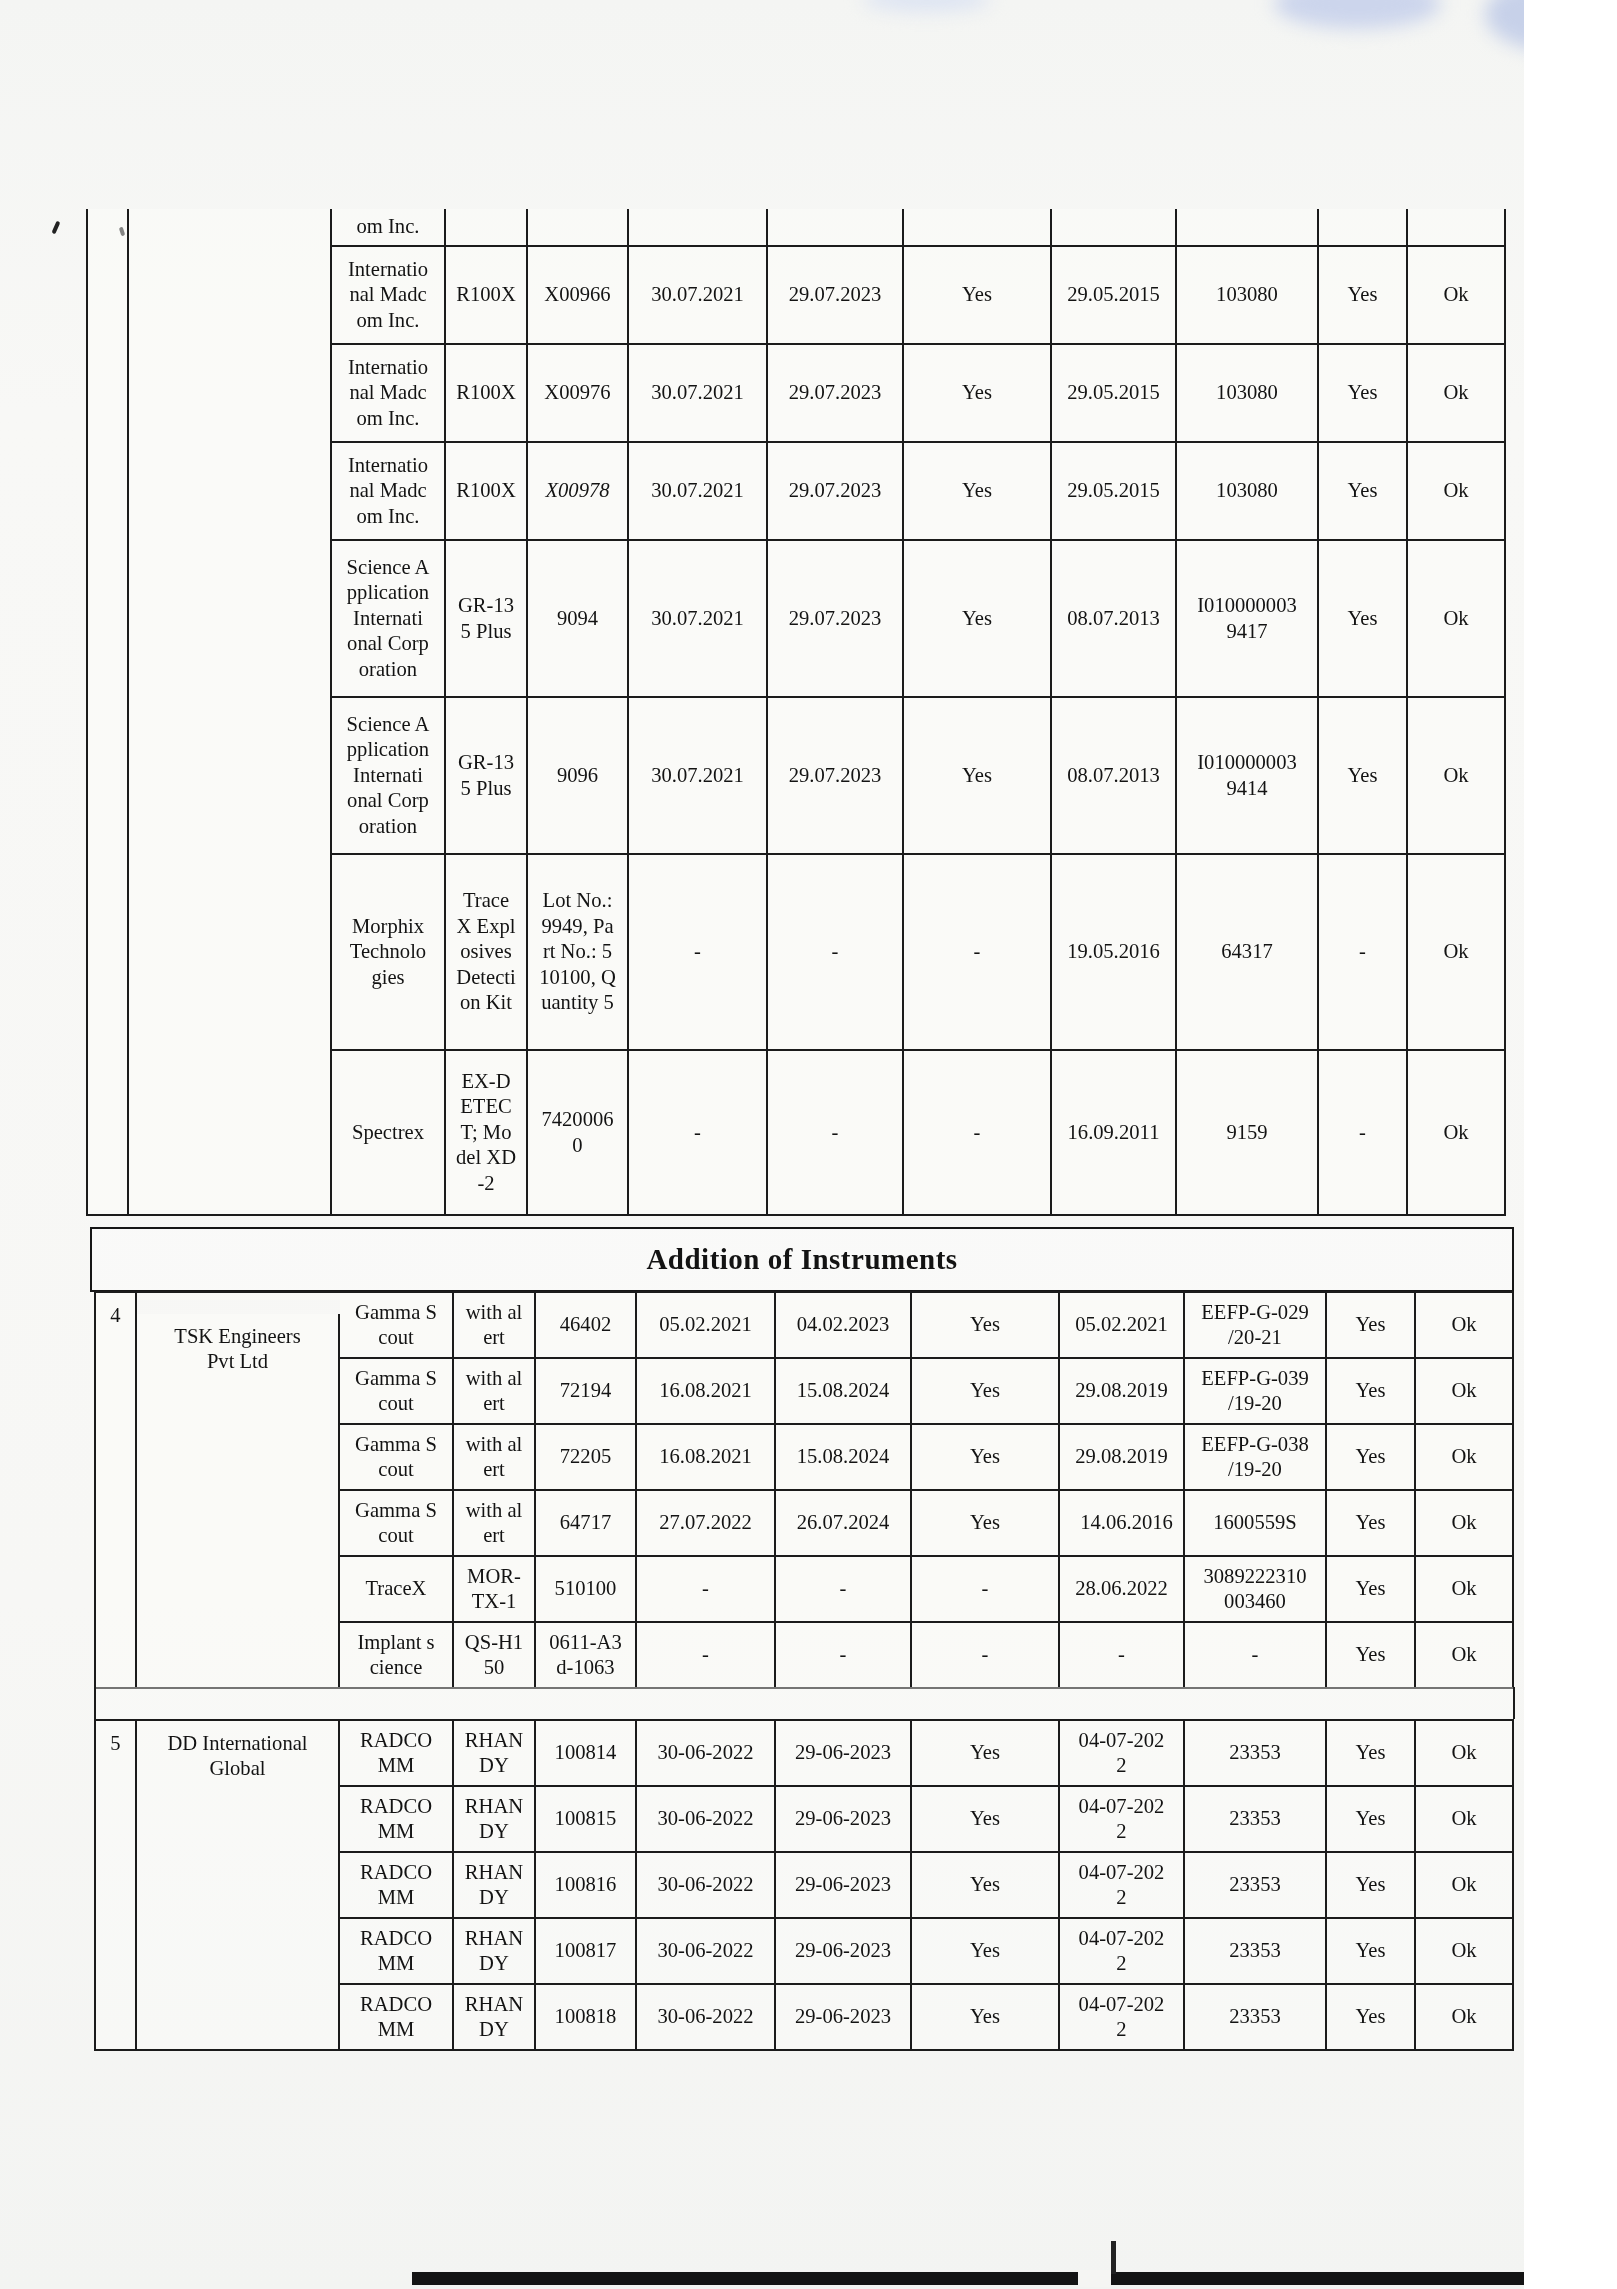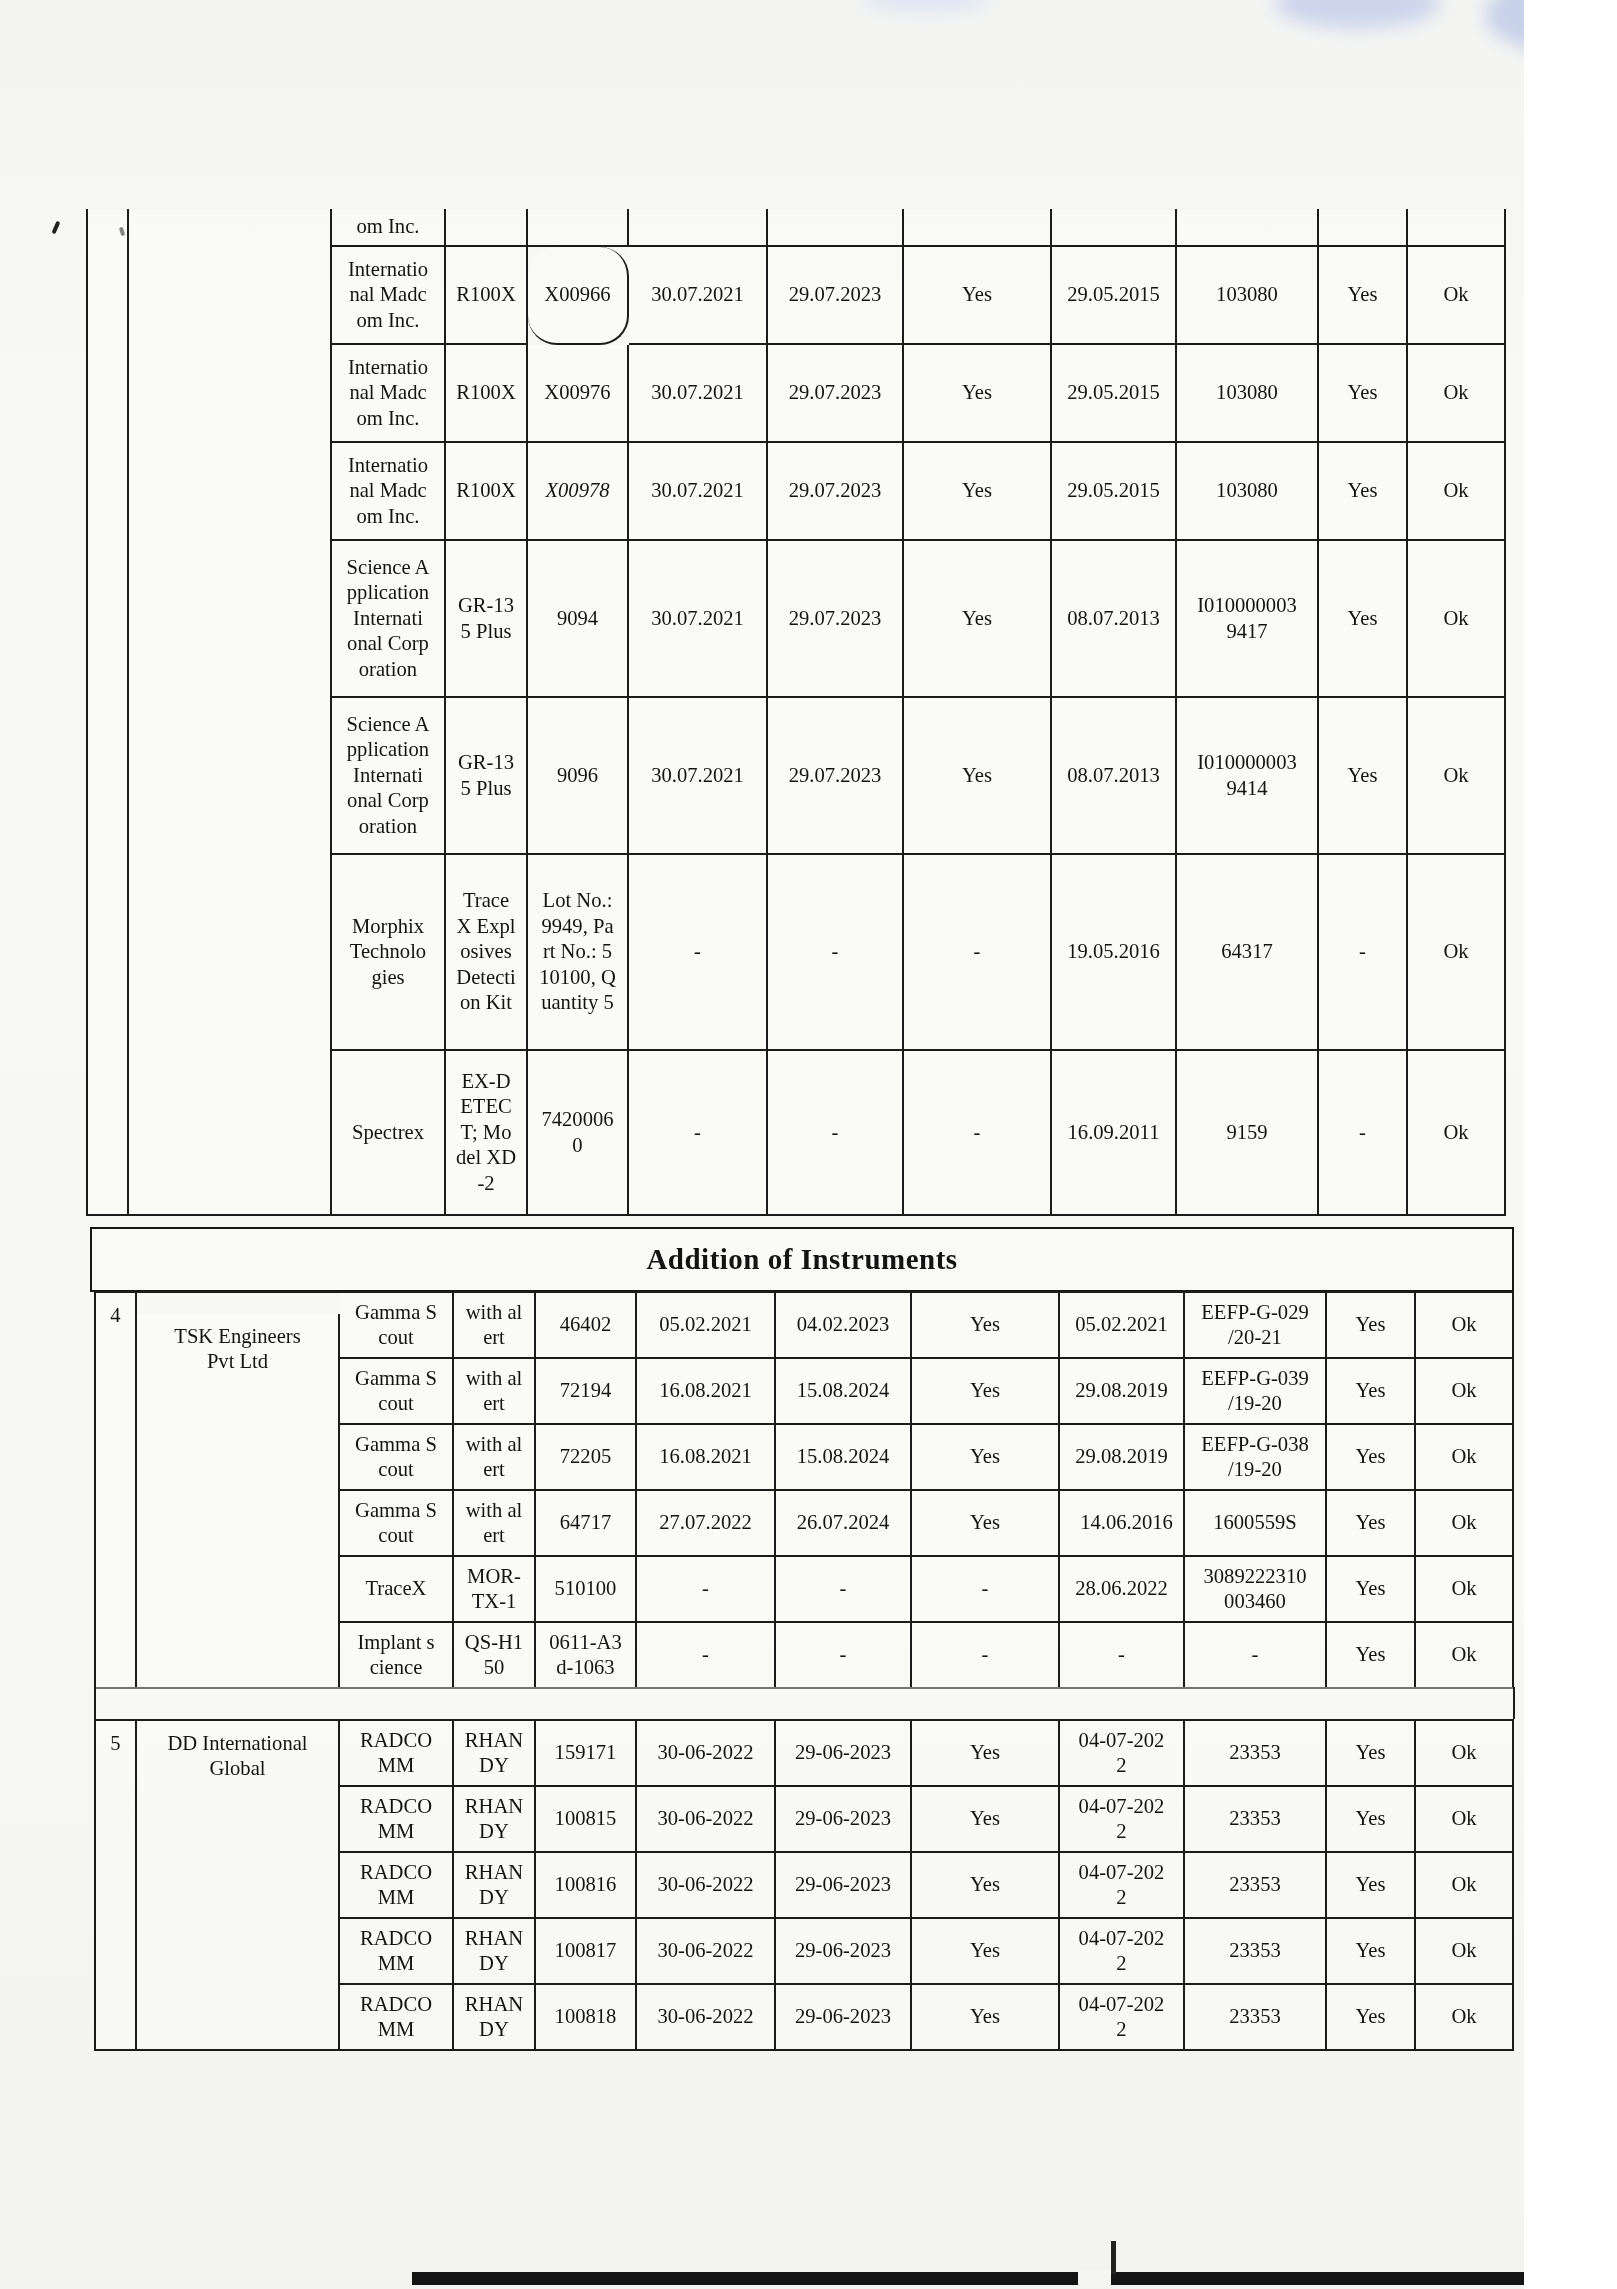--- a/index.html
+++ b/index.html
@@ -61,21 +61,21 @@
       <div class="cell" style="grid-area: 1 / 7 / 2 / 8;"></div>
       <div class="cell" style="grid-area: 1 / 8 / 2 / 9;"></div>
       <div class="cell" style="grid-area: 1 / 9 / 2 / 10;"></div>
       <div class="cell" style="grid-area: 1 / 10 / 2 / 11;"></div>
       <div class="cell" style="grid-area: 1 / 11 / 2 / 12;"></div>
       <div class="cell" style="grid-area: 1 / 12 / 2 / 13;"></div>
       <div class="cell" style="grid-area: 2 / 3 / 3 / 4;">Internatio
 nal Madc
 om Inc.</div>
       <div class="cell" style="grid-area: 2 / 4 / 3 / 5;">R100X</div>
-      <div class="cell" style="grid-area: 2 / 5 / 3 / 6; border-radius: 29px;">X00966</div>
+      <div class="cell" style="grid-area: 2 / 5 / 3 / 6;">X00966</div>
       <div class="cell" style="grid-area: 2 / 6 / 3 / 7;">30.07.2021</div>
       <div class="cell" style="grid-area: 2 / 7 / 3 / 8;">29.07.2023</div>
       <div class="cell" style="grid-area: 2 / 8 / 3 / 9;">Yes</div>
       <div class="cell" style="grid-area: 2 / 9 / 3 / 10;">29.05.2015</div>
       <div class="cell" style="grid-area: 2 / 10 / 3 / 11;">103080</div>
       <div class="cell" style="grid-area: 2 / 11 / 3 / 12;">Yes</div>
       <div class="cell" style="grid-area: 2 / 12 / 3 / 13;">Ok</div>
       <div class="cell" style="grid-area: 3 / 3 / 4 / 4;">Internatio
 nal Madc
 om Inc.</div>
@@ -258,21 +258,21 @@
   <div class="gapband" style="left:94px;top:1687px;width:1417px;height:32px;"></div>
 
   <div id="tbl-dd" class="tbl with-top" style="left: 94px; top: 1719px; grid-template-columns: 41px 203px 114px 82px 101px 139px 136px 148px 125px 142px 89px 98px; grid-template-rows: 66px 66px 66px 66px 66px;">
       <div class="cell top-align" style="grid-area: 1 / 1 / 6 / 2;">5</div>
       <div class="cell top-align" style="grid-area: 1 / 2 / 6 / 3;">DD International
 Global</div>
       <div class="cell" style="grid-area: 1 / 3 / 2 / 4;">RADCO
 MM</div>
       <div class="cell" style="grid-area: 1 / 4 / 2 / 5;">RHAN
 DY</div>
-      <div class="cell" style="grid-area: 1 / 5 / 2 / 6;">159171</div>
+      <div class="cell" style="grid-area: 1 / 5 / 2 / 6;">100814</div>
       <div class="cell" style="grid-area: 1 / 6 / 2 / 7;">30-06-2022</div>
       <div class="cell" style="grid-area: 1 / 7 / 2 / 8;">29-06-2023</div>
       <div class="cell" style="grid-area: 1 / 8 / 2 / 9;">Yes</div>
       <div class="cell" style="grid-area: 1 / 9 / 2 / 10;">04-07-202
 2</div>
       <div class="cell" style="grid-area: 1 / 10 / 2 / 11;">23353</div>
       <div class="cell" style="grid-area: 1 / 11 / 2 / 12;">Yes</div>
       <div class="cell" style="grid-area: 1 / 12 / 2 / 13;">Ok</div>
       <div class="cell" style="grid-area: 2 / 3 / 3 / 4;">RADCO
 MM</div>

